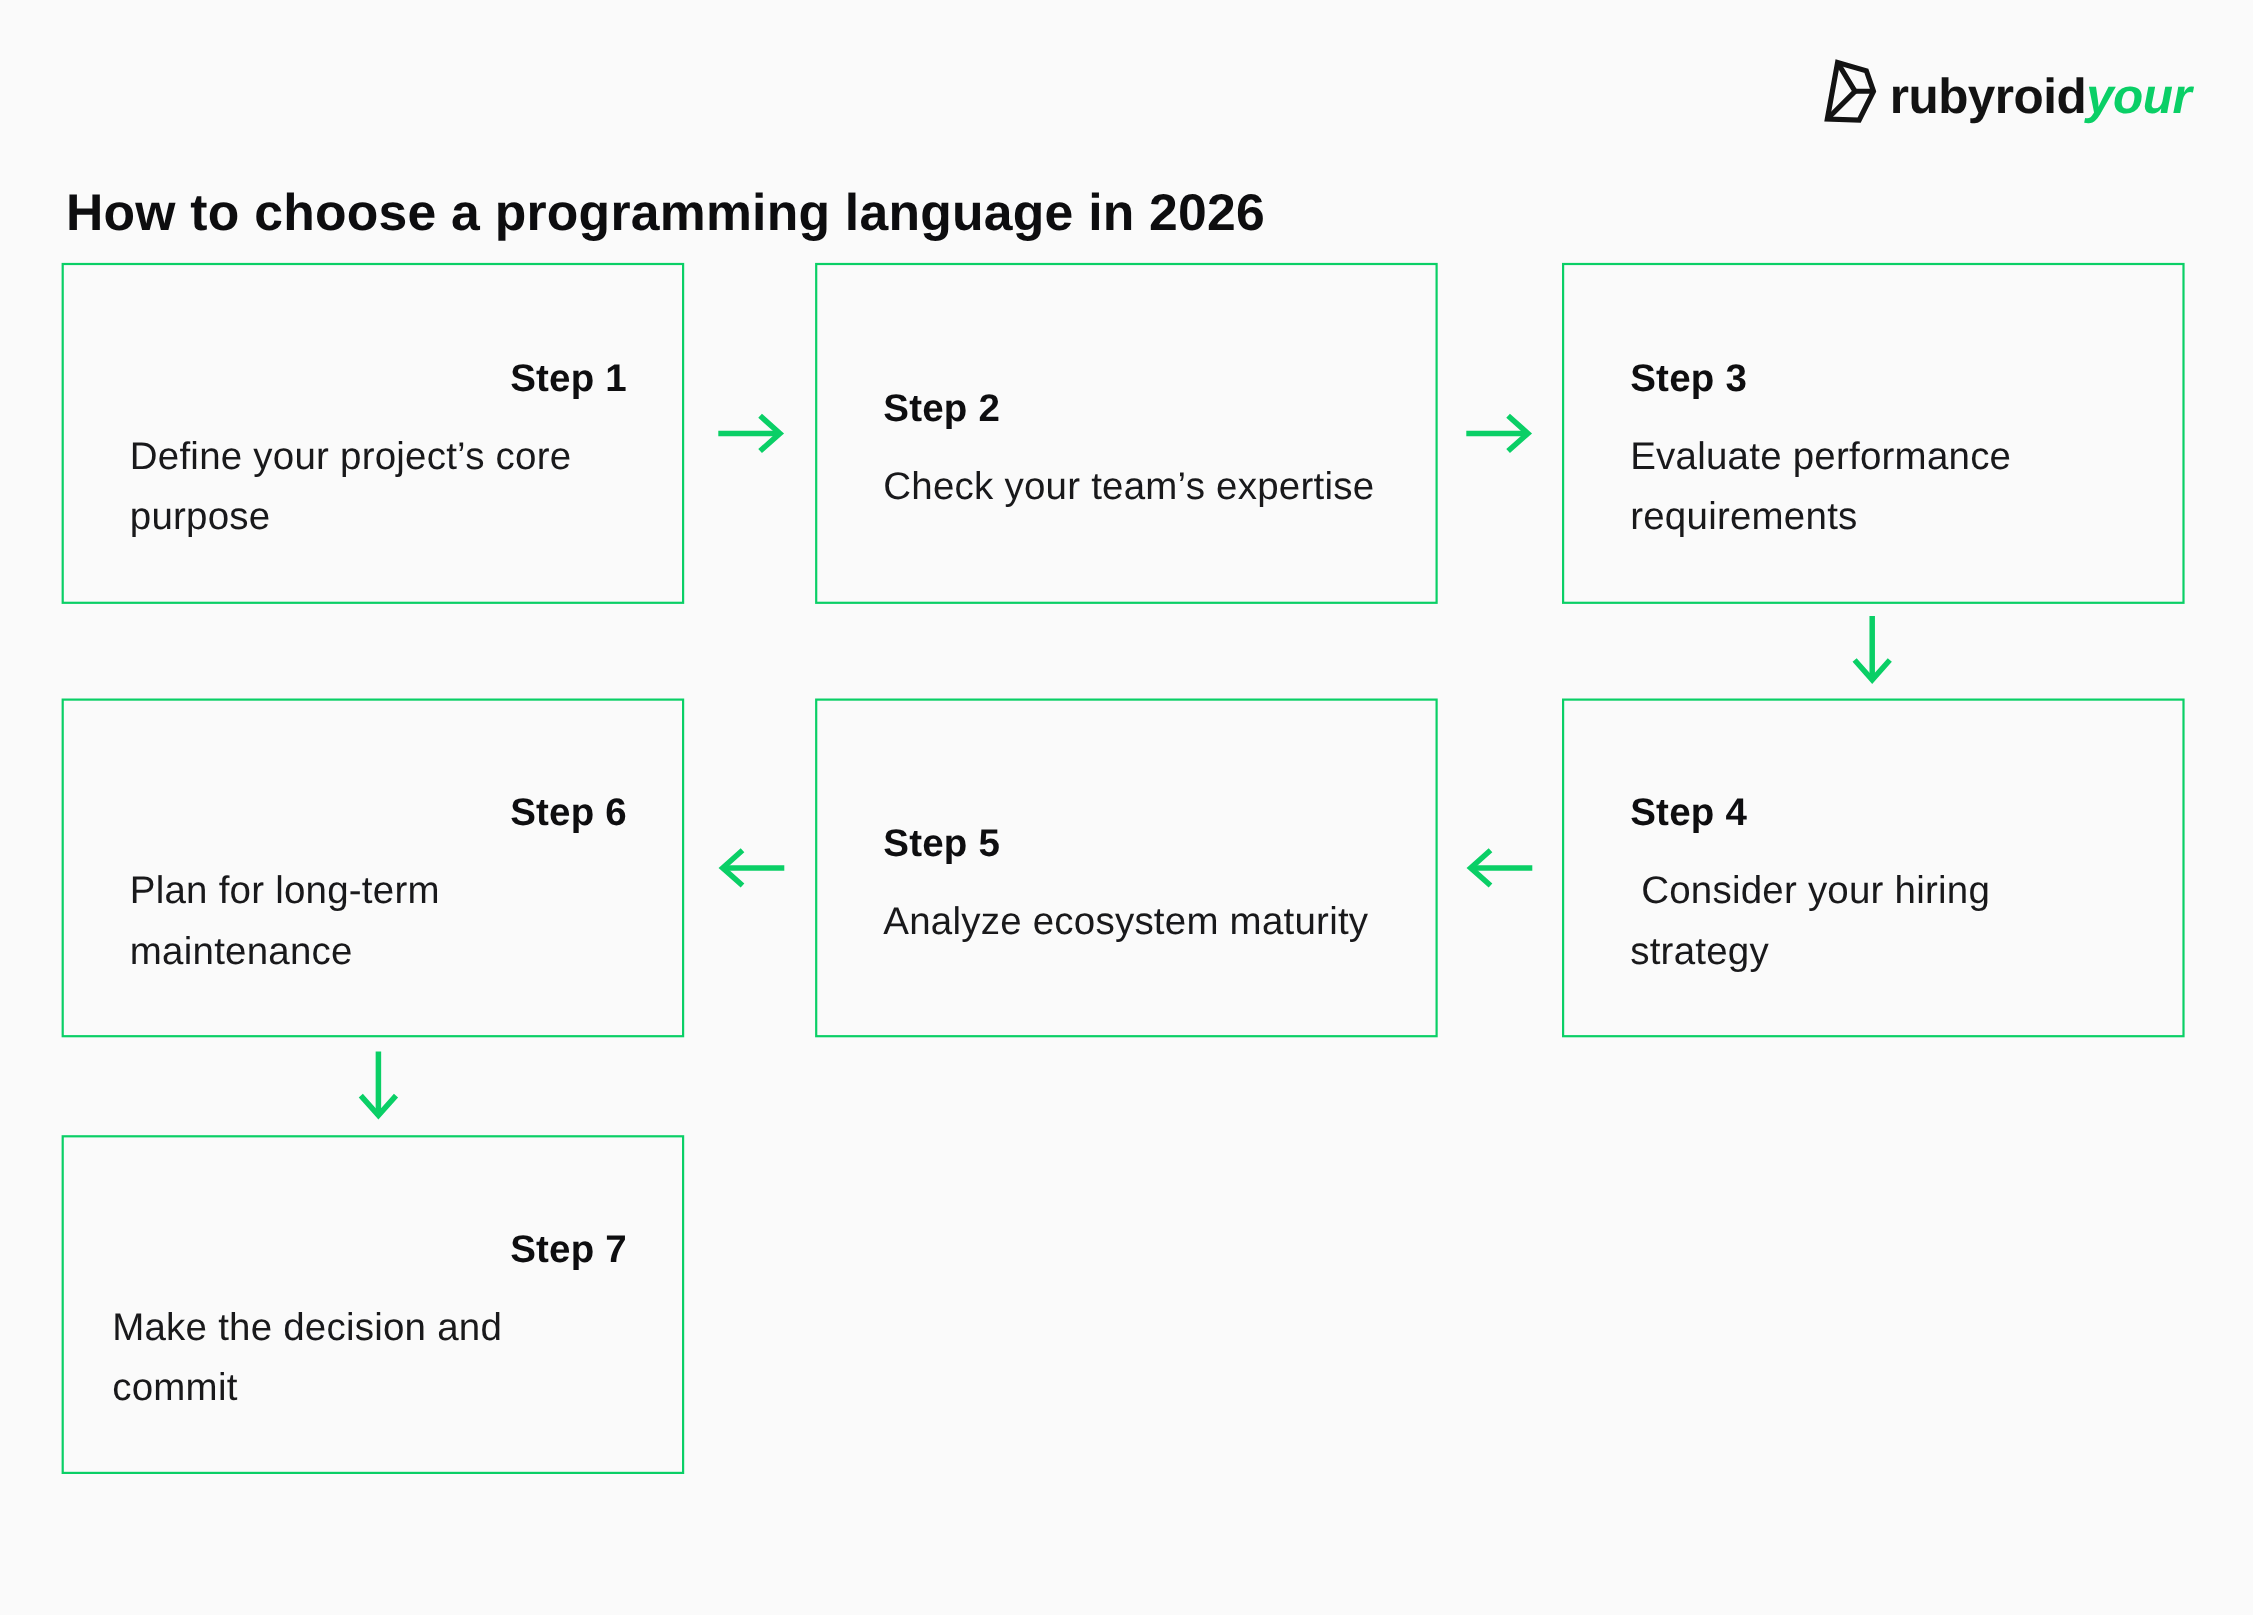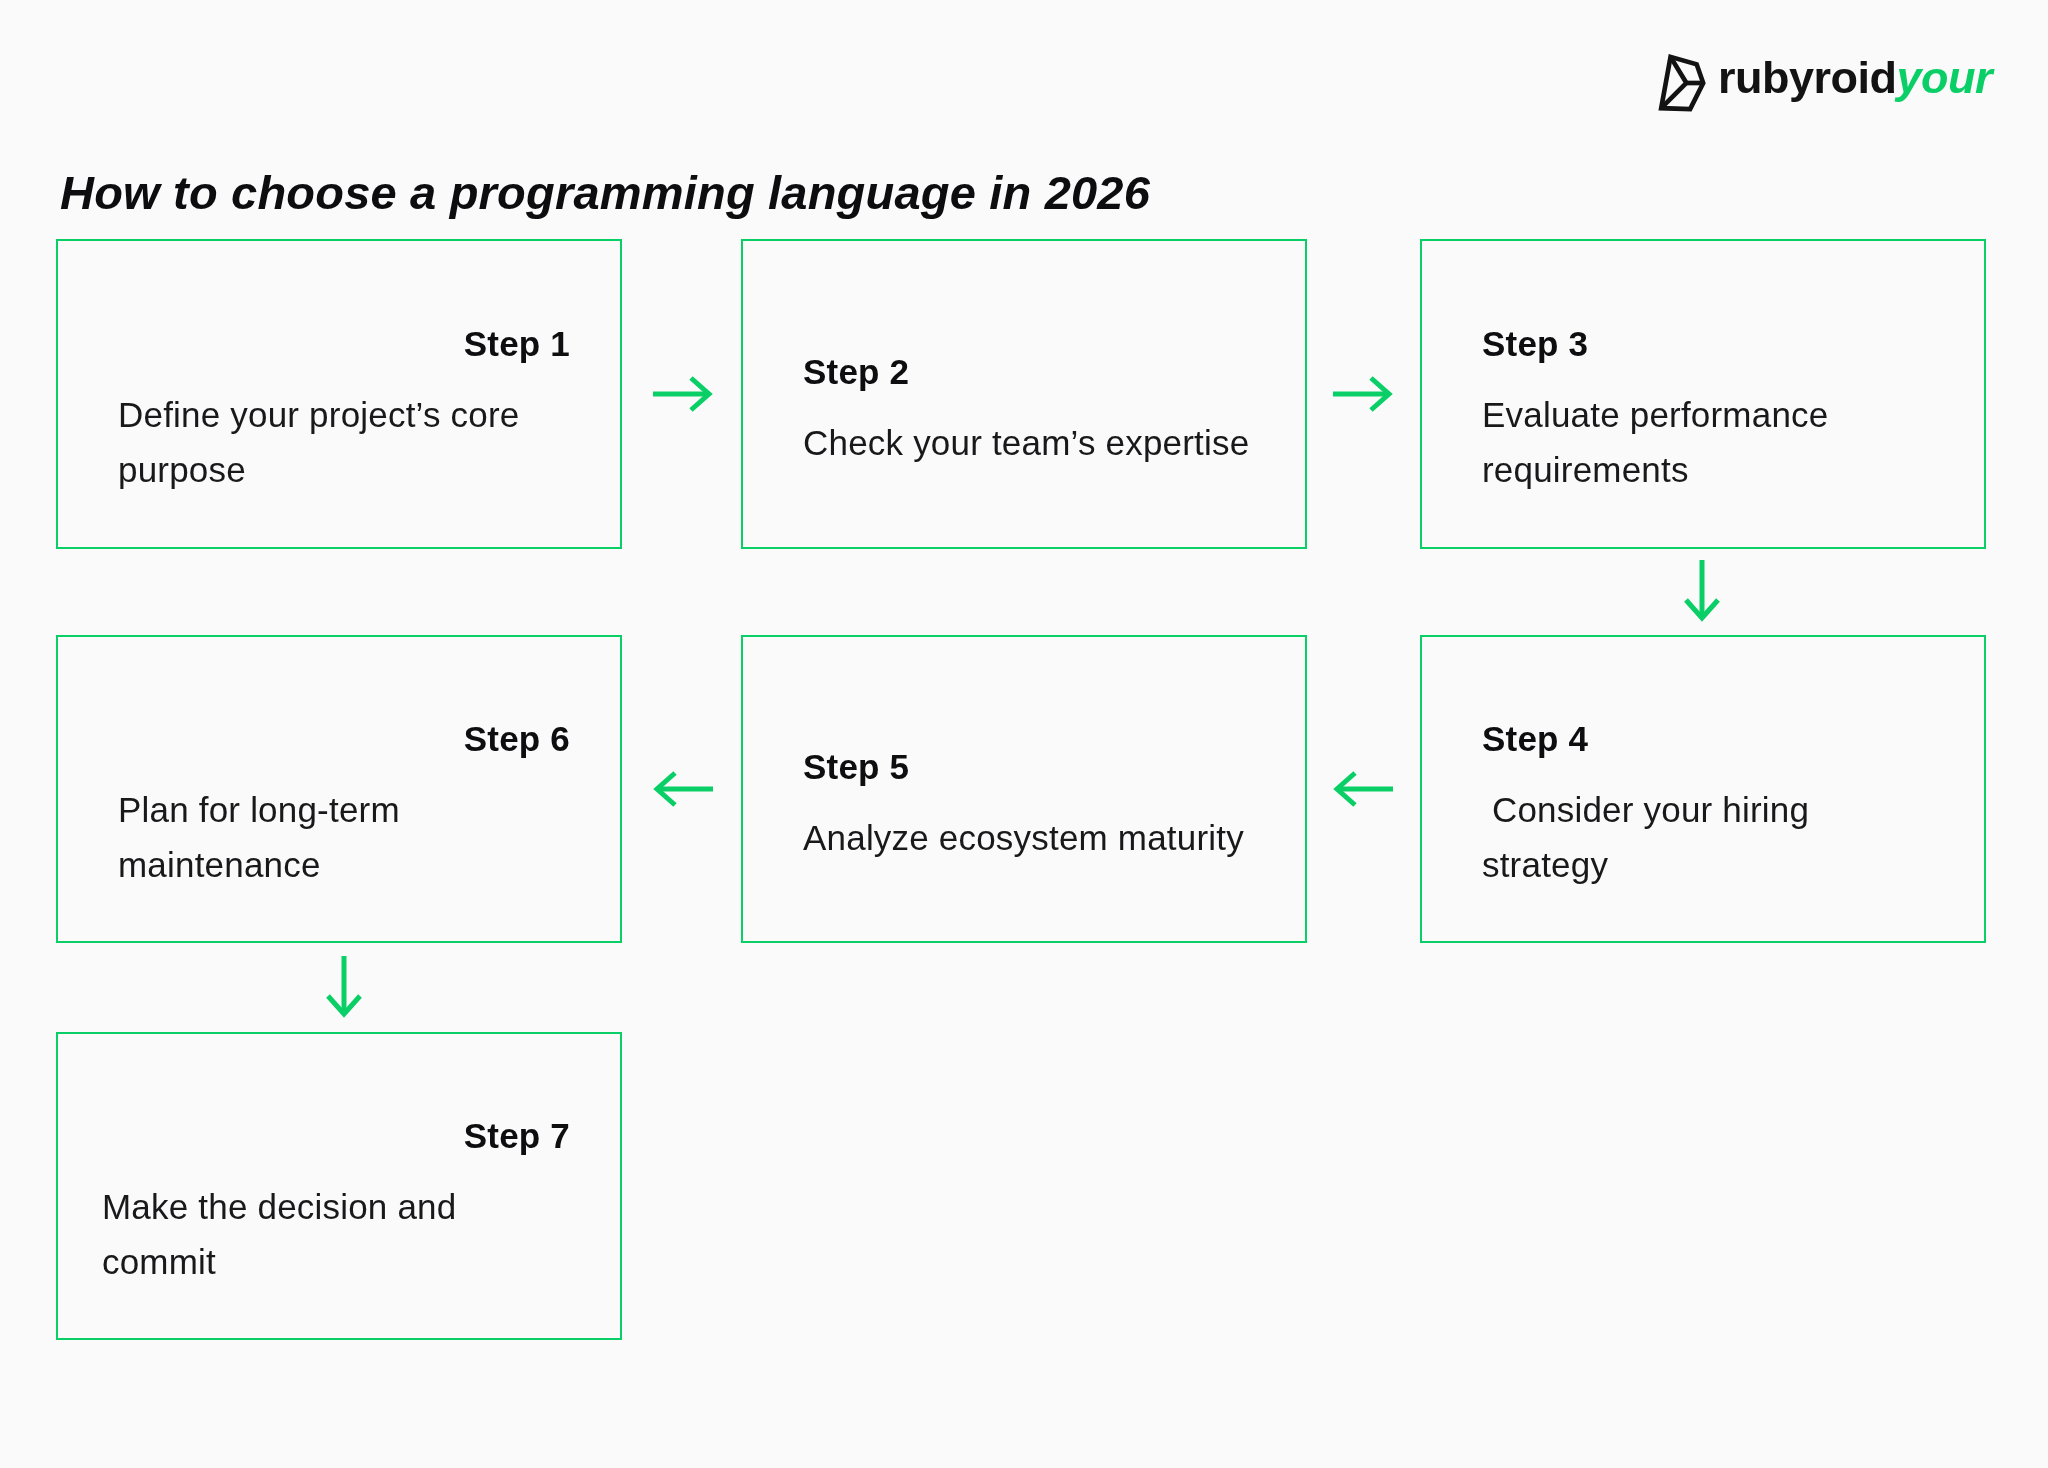--- a/index.html
+++ b/index.html
@@ -11,25 +11,25 @@
   .canvas{
     position:relative;
     width:2048px;height:1468px;
     background:var(--bg);
     font-family:"Liberation Sans", sans-serif;
     overflow:hidden;
   }
   .title{
     position:absolute;left:60px;top:134px;
     font-size:47px;font-weight:700;color:#0d0d0f;
-    letter-spacing:.2px;white-space:nowrap;font-style:italic;
+    letter-spacing:.2px;white-space:nowrap;
   }
   .logo{
     position:absolute;top:52px;right:56px;
-    display:flex;align-items:flex-start;gap:12px;
+    display:flex;align-items:flex-end;gap:12px;
   }
   .logo-mark{display:block;}
   .logo-text{
     font-size:45px;font-weight:700;color:#131313;
     letter-spacing:-0.5px;display:flex;align-items:baseline;
   }
   .logo-labs{
     color:var(--green);font-style:italic;
   }
   .step-box{

